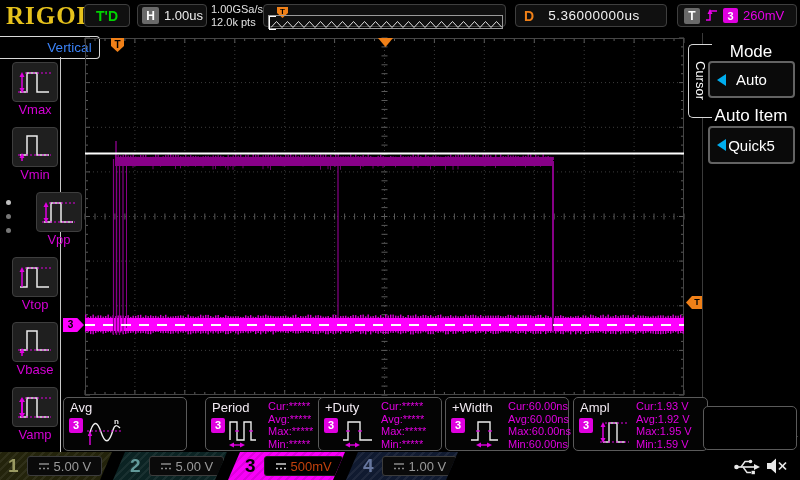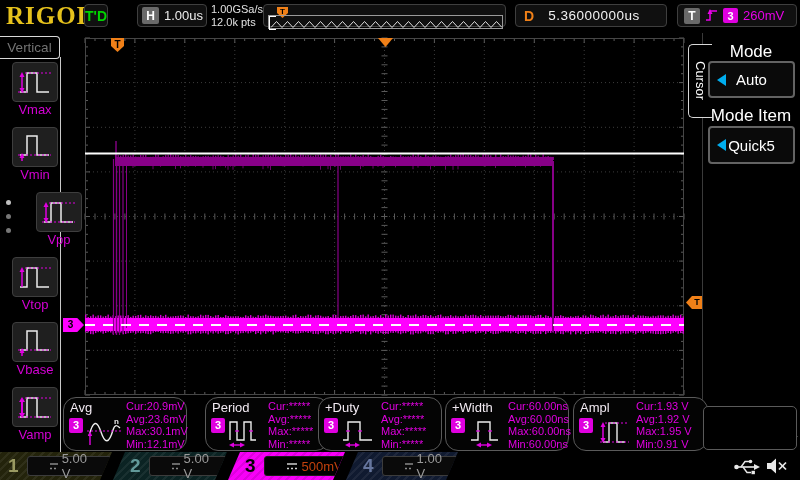--- a/index.html
+++ b/index.html
@@ -4,76 +4,76 @@
 <style>
   html,body{margin:0;padding:0;background:#000;}
   #screen{position:relative;width:800px;height:480px;background:#000;overflow:hidden;
           font-family:"Liberation Sans","DejaVu Sans",sans-serif;-webkit-font-smoothing:none;}
   .abs{position:absolute;}
   
   .tbox{position:absolute;top:4px;height:23px;background:#101010;border:1px solid #3f3f3f;
         border-radius:4px;display:flex;align-items:center;box-sizing:border-box;}
   #logo{left:6px;top:2px;font-family:"Liberation Serif","DejaVu Serif",serif;
         font-weight:bold;font-size:25px;color:#e6c21c;letter-spacing:1px;line-height:27px;}
-  #trig-status{left:84px;width:24px;justify-content:center;color:#00d400;font-weight:bold;font-size:14px;}
+  #trig-status{left:84px;width:46px;justify-content:center;color:#00d400;font-weight:bold;font-size:14px;}
   #h-box{left:137px;width:70px;padding:0 4px;gap:5px;color:#ededed;font-size:13px;}
   .graychip{width:17px;height:17px;background:#6a6a6a;border-radius:2px;color:#fff;font-weight:bold;
             font-size:12px;display:flex;align-items:center;justify-content:center;flex:none;}
   #acq{left:211px;top:3px;color:#e2e2e2;font-size:11px;line-height:13px;}
   #pos-ind{left:263px;width:243px;}
   #pos-inner{position:absolute;left:4px;top:10px;width:233px;height:12px;border:1px solid #9a9a9a;}
   #pos-bracket{position:absolute;left:0px;top:0px;width:6px;height:12px;
                border-left:1px solid #fff;border-top:1px solid #fff;border-bottom:1px solid #fff;}
   #pos-trig{position:absolute;left:13px;top:2px;width:11px;height:11px;background:#f08018;
             clip-path:polygon(0 0,100% 0,100% 55%,50% 100%,0 55%);color:#000;font-size:8px;
             font-weight:bold;text-align:center;line-height:9px;}
   #d-box{left:515px;width:152px;padding:0 8px;gap:14px;font-size:14px;}
   #d-box .dval{color:#f2f2f2;font-size:13.5px;letter-spacing:.5px;}
   .dletter{color:#f08018;font-weight:bold;}
   #t-box{left:677px;width:120px;padding:0 6px;gap:5px;}
   .mgchip{width:15px;height:15px;background:#e000e0;border-radius:2px;color:#fff;font-weight:bold;
           font-size:11px;display:flex;align-items:center;justify-content:center;flex:none;}
   #t-level{color:#e800e8;font-size:13px;}
   
   #vertical-tab{left:0;top:36px;width:59px;height:21px;border:1px solid #d8d8d8;border-left:none;
-                border-radius:0 4px 4px 0;color:#737373;font-size:13.5px;display:flex;
-                align-items:center;justify-content:center;}
+                border-radius:0 4px 4px 0;color:#3b82f6;font-size:13.5px;display:flex;
+                align-items:center;justify-content:center;padding-left:40px;}
   #side-border{left:60px;top:57px;width:1px;height:395px;background:#c9c9c9;}
   .sitem{position:absolute;left:12px;width:46px;text-align:center;}
   .sicon{width:46px;height:40px;background:#1f1f1f;border:1px solid #3e3e3e;border-radius:4px;
          box-sizing:border-box;display:flex;align-items:center;justify-content:center;}
   .slabel{color:#d400d4;font-size:13px;margin-top:0px;}
   .dot{position:absolute;left:6px;width:5px;height:5px;border-radius:50%;background:#9a9a9a;}
   
   #menu-border{left:702px;top:33px;width:96px;height:404px;border-left:1px solid #3a3a3a;
                border-bottom:1px solid #3a3a3a;box-sizing:border-box;}
   #cursor-tab{left:688px;top:44px;width:23px;height:72px;border:1px solid #d8d8d8;border-right:none;
               border-radius:5px 0 0 5px;background:#000;color:#fff;font-size:13px;
               display:flex;align-items:center;justify-content:center;writing-mode:vertical-rl;}
   .mlabel{position:absolute;left:706px;width:90px;text-align:center;color:#fff;font-size:17px;}
   .mbtn{position:absolute;left:708px;width:87px;background:#0a0a0a;border:2px solid #636363;
         border-radius:4px;box-sizing:border-box;color:#fff;font-size:15px;
         display:flex;align-items:center;justify-content:center;}
   .tri{position:absolute;left:7px;width:0;height:0;border-top:6px solid transparent;
        border-bottom:6px solid transparent;border-right:9px solid #00aeef;}
   
   .mbox{position:absolute;top:397px;width:124px;height:54px;background:#040404;
-        border:1px solid #5a5a5a;border-radius:13px;box-sizing:border-box;}
+        border:1px solid #5a5a5a;border-radius:5px;box-sizing:border-box;}
   .mname{position:absolute;left:6px;top:2px;color:#f2eaf2;font-size:13px;}
   .mchip{position:absolute;left:5px;top:20px;width:14px;height:15px;background:#e000e0;border-radius:2px;
          color:#fff;font-weight:bold;font-size:11px;text-align:center;line-height:15px;}
   .micon{position:absolute;left:21px;top:17px;}
   .mrows{position:absolute;left:62px;top:2px;font-size:11px;line-height:12.5px;color:#e000e0;white-space:nowrap;}
   #mbox-empty{position:absolute;left:703px;top:406px;width:94px;height:44px;background:#000;
               border:1px solid #5a5a5a;border-radius:5px;box-sizing:border-box;}
   
   .ch{position:absolute;top:452px;height:28px;display:flex;align-items:center;}
   .chnum{font-size:19px;font-weight:bold;margin-left:17px;line-height:28px;}
   .chval{height:20px;border:1px solid #3c3c3c;border-radius:3px;background:#0a0a0a;margin-left:8px;
-         display:flex;align-items:center;gap:4px;padding:0 21px;font-size:13px;color:#9a9a9a;box-sizing:border-box;}
+         display:flex;align-items:center;gap:4px;padding:0 10px;font-size:13px;color:#9a9a9a;box-sizing:border-box;}
   .stripe{background-image:repeating-linear-gradient(135deg,rgba(255,255,255,.06) 0 2px,transparent 2px 6px);}
   
   #ch3-marker{left:63px;top:318px;width:21px;height:14px;background:#ff00ff;
               clip-path:polygon(0 0,68% 0,100% 50%,68% 100%,0 100%);color:#000;font-weight:bold;
               font-size:10px;text-align:center;line-height:14px;padding-right:6px;box-sizing:border-box;}
   #tlevel-marker{left:686px;top:296px;width:17px;height:13px;background:#f08018;
                  clip-path:polygon(35% 0,100% 0,100% 100%,35% 100%,0 50%);color:#000;font-weight:bold;
                  font-size:9px;text-align:center;line-height:13px;padding-left:5px;box-sizing:border-box;}
 </style>
 </head>
@@ -1258,42 +1258,36 @@
   <div id="ch3-marker" class="abs">3</div>
   <div id="tlevel-marker" class="abs">T</div>
 
   <div id="menu-border" class="abs"></div>
   <div id="cursor-tab" class="abs">Cursor</div>
   <div class="mlabel" style="top:42px;">Mode</div>
   <div class="mbtn" style="top:61px;height:37px;align-items:center;">
     <span class="tri"></span>
     <span>Auto</span>
   </div>
-  <div class="mlabel" style="top:106px;">Mode Item</div>
+  <div class="mlabel" style="top:106px;">Auto Item</div>
   <div class="mbtn" style="top:126px;height:38px;">
     <span class="tri"></span>
     <span>Quick5</span>
   </div>
 
   <div class="mbox" style="left:63px;">
     <div class="mname">Avg</div>
     <div class="mchip">3</div>
     <svg class="micon" width="40" height="34">
       <path d="M4,21 C8,5 12,5 16,17 C20,29 24,29 28,15 C30,9 32,10 35,13" fill="none" stroke="#ededed" stroke-width="1.4"></path>
       <line x1="2" y1="16" x2="38" y2="16" stroke="#e000e0" stroke-dasharray="2 2"></line>
       <text x="29" y="9" font-size="8" fill="#ededed" font-weight="bold">n</text>
       <line x1="5" y1="18" x2="5" y2="30" stroke="#e000e0" stroke-width="1.4"></line>
         <polygon points="5,16 2.8,21 7.2,21" fill="#e000e0"></polygon>
     </svg>
-    <div class="mrows">
-      <div><span>Cur:</span><span>20.9mV</span></div>
-      <div><span>Avg:</span><span>23.6mV</span></div>
-      <div><span>Max:</span><span>30.1mV</span></div>
-      <div><span>Min:</span><span>12.1mV</span></div>
-    </div>
   </div>
 
   <div class="mbox" style="left:190px;margin-left:15px;">
     <div class="mname">Period</div>
     <div class="mchip">3</div>
     <svg class="micon" width="40" height="34">
       <polyline points="3,25 3,7 10,7 10,25 17,25 17,7 24,7 24,25 29,25" fill="none" stroke="#ededed" stroke-width="1.4"></polyline>
       <line x1="8" y1="16" x2="12" y2="16" stroke="#e000e0" stroke-width="1.2"></line>
         <line x1="22" y1="16" x2="26" y2="16" stroke="#e000e0" stroke-width="1.2"></line>
       <line x1="4" y1="30" x2="16" y2="30" stroke="#e000e0" stroke-width="1.4"></line>
@@ -1354,21 +1348,21 @@
       <line x1="10" y1="8" x2="34" y2="8" stroke="#e000e0" stroke-dasharray="2 2"></line>
         <line x1="5" y1="27" x2="34" y2="27" stroke="#e000e0" stroke-dasharray="2 2"></line>
       <line x1="8" y1="10" x2="8" y2="25" stroke="#e000e0" stroke-width="1.5"></line>
       <polygon points="8,7 5.5,12 10.5,12" fill="#e000e0"></polygon>
         <polygon points="8,28 5.5,23 10.5,23" fill="#e000e0"></polygon>
     </svg>
     <div class="mrows">
       <div><span>Cur:</span><span>1.93 V</span></div>
       <div><span>Avg:</span><span>1.92 V</span></div>
       <div><span>Max:</span><span>1.95 V</span></div>
-      <div><span>Min:</span><span>0.91 V</span></div>
+      <div><span>Min:</span><span>1.59 V</span></div>
     </div>
   </div>
 
   <div id="mbox-empty"></div>
 
   <div class="ch stripe" style="left:0;width:112px;background-color:#23230b;clip-path:polygon(0 0,100% 0,calc(100% - 12px) 100%,0 100%);">
     <span class="chnum" style="color:#9a9a62;margin-left:8px;">1</span>
     <span class="chval">
       <svg width="12" height="9">
         <line x1="1" y1="2" x2="11" y2="2" stroke="#8a8a8a" stroke-width="1.3"></line>

